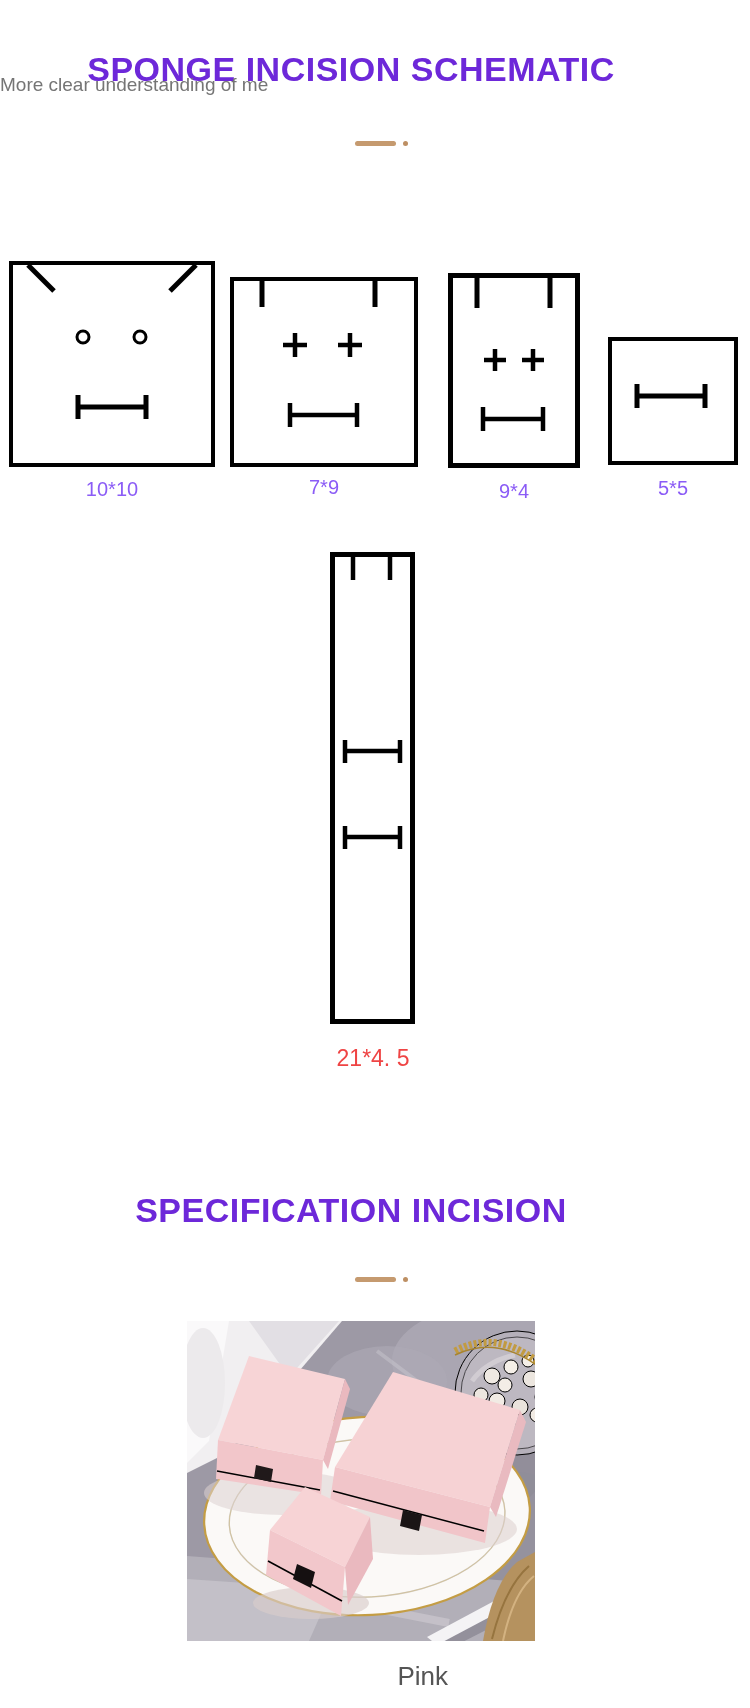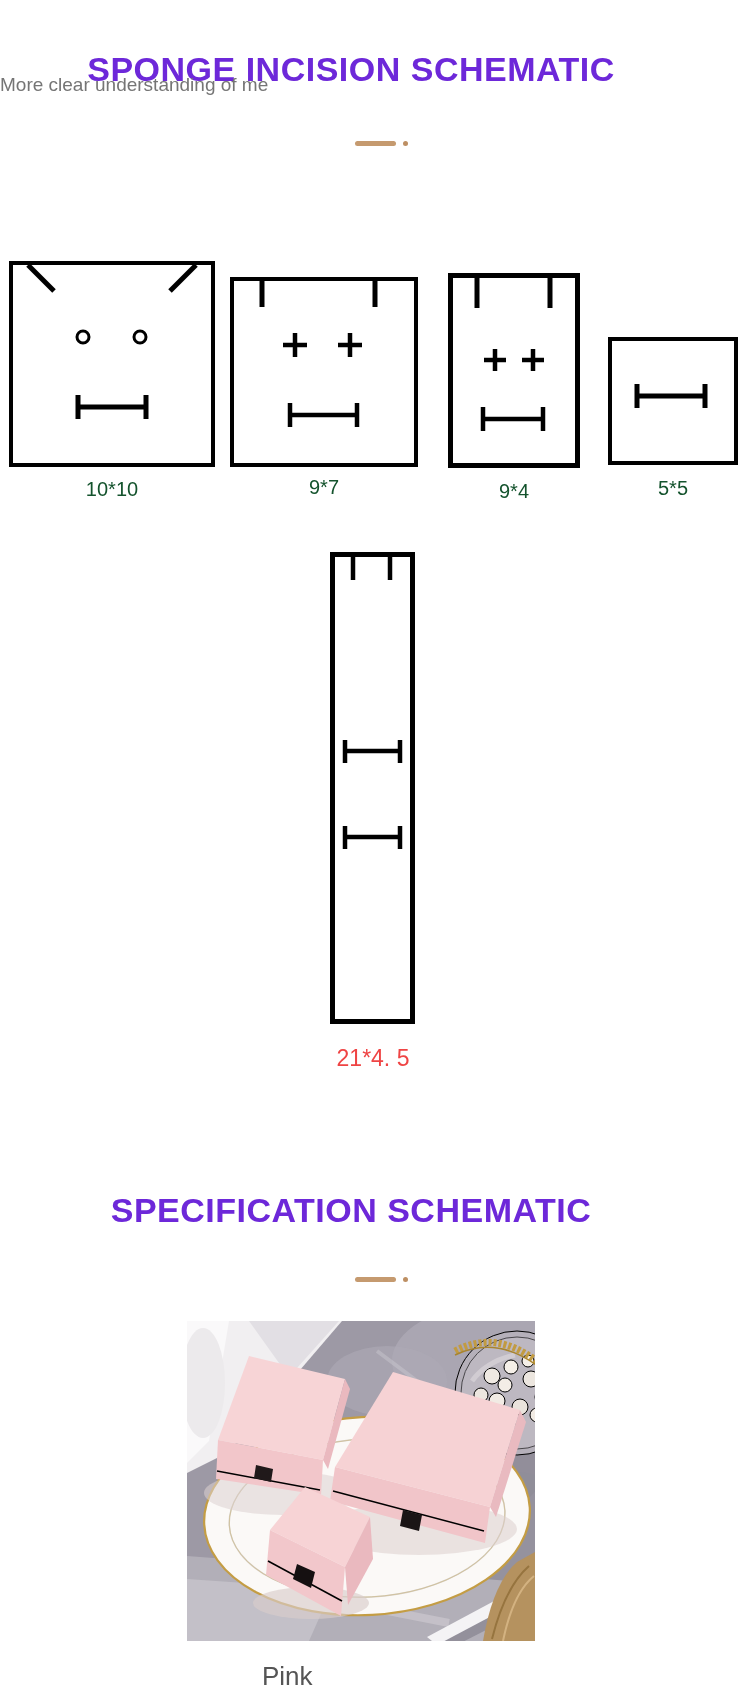--- a/index.html
+++ b/index.html
@@ -22,27 +22,27 @@
     position:absolute;left:355px;width:41px;height:5px;
     border-radius:2.5px;background:#C59A6F;
   }
   .div-dot{
     position:absolute;left:403px;width:5px;height:5px;
     border-radius:50%;background:#BD8F63;
   }
   .diagram{position:absolute;}
   .size-label{
     position:absolute;width:160px;text-align:center;
-    font-size:20px;color:#14532d;white-space:nowrap;
+    font-size:20px;color:#8b5cf6;white-space:nowrap;
   }
   #label-21x45{font-size:23px;color:#ef4444;}
   .option-card{position:absolute;left:187px;top:1321px;width:348px;height:380px;cursor:pointer;}
   .option-photo{position:absolute;left:0;top:0;width:348px;height:320px;display:block;}
   .option-label{
-    position:absolute;left:75px;top:340px;width:200px;text-align:left;
+    position:absolute;left:61px;top:340px;width:200px;text-align:right;
     font-size:26px;color:#555555;
   }
   svg line, svg circle, svg rect.frame{stroke:#000000;}
 </style>
 </head>
 <body>
 
 <div id="screen">
 
   <h1 class="sec-title" style="top:27px">SPONGE INCISION SCHEMATIC</h1>
@@ -88,39 +88,39 @@
   </svg>
 
   <svg class="diagram" style="left:608px;top:337px" width="130" height="128" viewBox="0 0 130 128">
     <rect class="frame" x="2" y="2" width="126" height="124" fill="#fff" stroke-width="4"></rect>
     <line x1="29" y1="59" x2="97" y2="59" stroke-width="5"></line>
     <line x1="29" y1="47" x2="29" y2="71" stroke-width="5"></line>
     <line x1="97" y1="47" x2="97" y2="71" stroke-width="5"></line>
   </svg>
 
   <div class="size-label" style="left:32px;top:478px">10*10</div>
-  <div class="size-label" style="left:244px;top:476px">9*7</div>
+  <div class="size-label" style="left:244px;top:476px">7*9</div>
   <div class="size-label" style="left:434px;top:480px">9*4</div>
   <div class="size-label" style="left:593px;top:477px">5*5</div>
 
   <svg class="diagram" style="left:330px;top:552px" width="85" height="472" viewBox="0 0 85 472">
     <rect class="frame" x="2.5" y="2.5" width="80" height="467" fill="#fff" stroke-width="5"></rect>
     <line x1="23" y1="5" x2="23" y2="28" stroke-width="4.5"></line>
     <line x1="60" y1="5" x2="60" y2="28" stroke-width="4.5"></line>
     <line x1="15" y1="199" x2="70" y2="199" stroke-width="4.5"></line>
     <line x1="15" y1="188" x2="15" y2="211" stroke-width="4.5"></line>
     <line x1="70" y1="188" x2="70" y2="211" stroke-width="4.5"></line>
     <line x1="15" y1="285" x2="70" y2="285" stroke-width="4.5"></line>
     <line x1="15" y1="274" x2="15" y2="297" stroke-width="4.5"></line>
     <line x1="70" y1="274" x2="70" y2="297" stroke-width="4.5"></line>
   </svg>
 
   <div class="size-label" id="label-21x45" style="left:293px;top:1045px">21*4. 5</div>
 
-  <h1 class="sec-title" style="top:1168px">SPECIFICATION SCHEMATIC</h1>
+  <h1 class="sec-title" style="top:1168px">SPECIFICATION INCISION</h1>
   <span class="div-line" style="top:1277px"></span>
   <span class="div-dot" style="top:1277px"></span>
 
   <div class="option-card">
     <svg class="option-photo" viewBox="0 0 348 320">
       <defs>
           <clipPath id="pc">
             <rect width="348" height="320"></rect>
           </clipPath>
         </defs>

